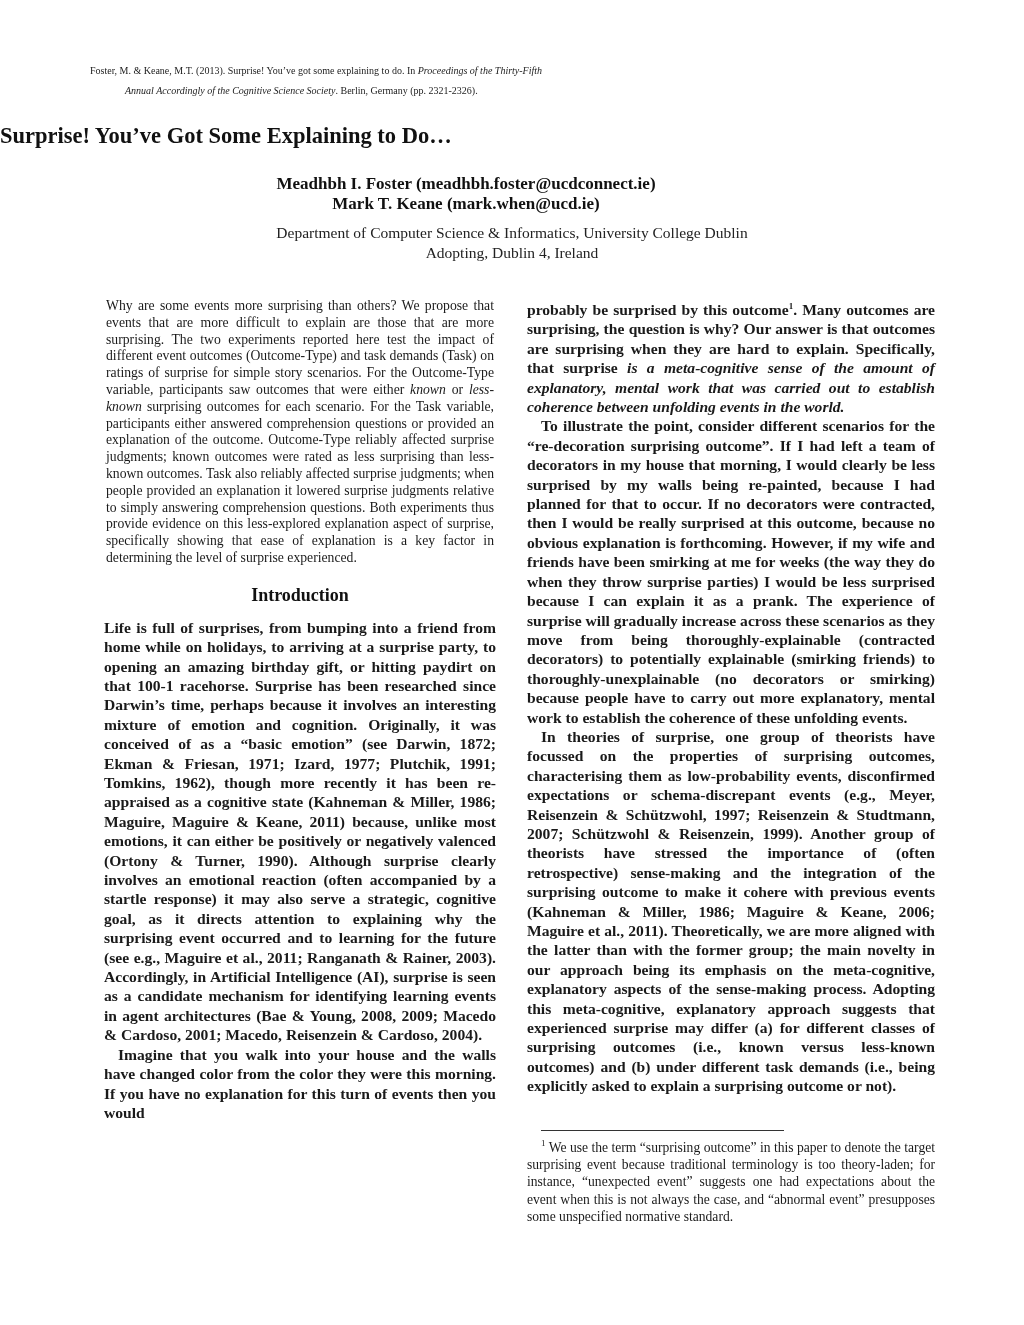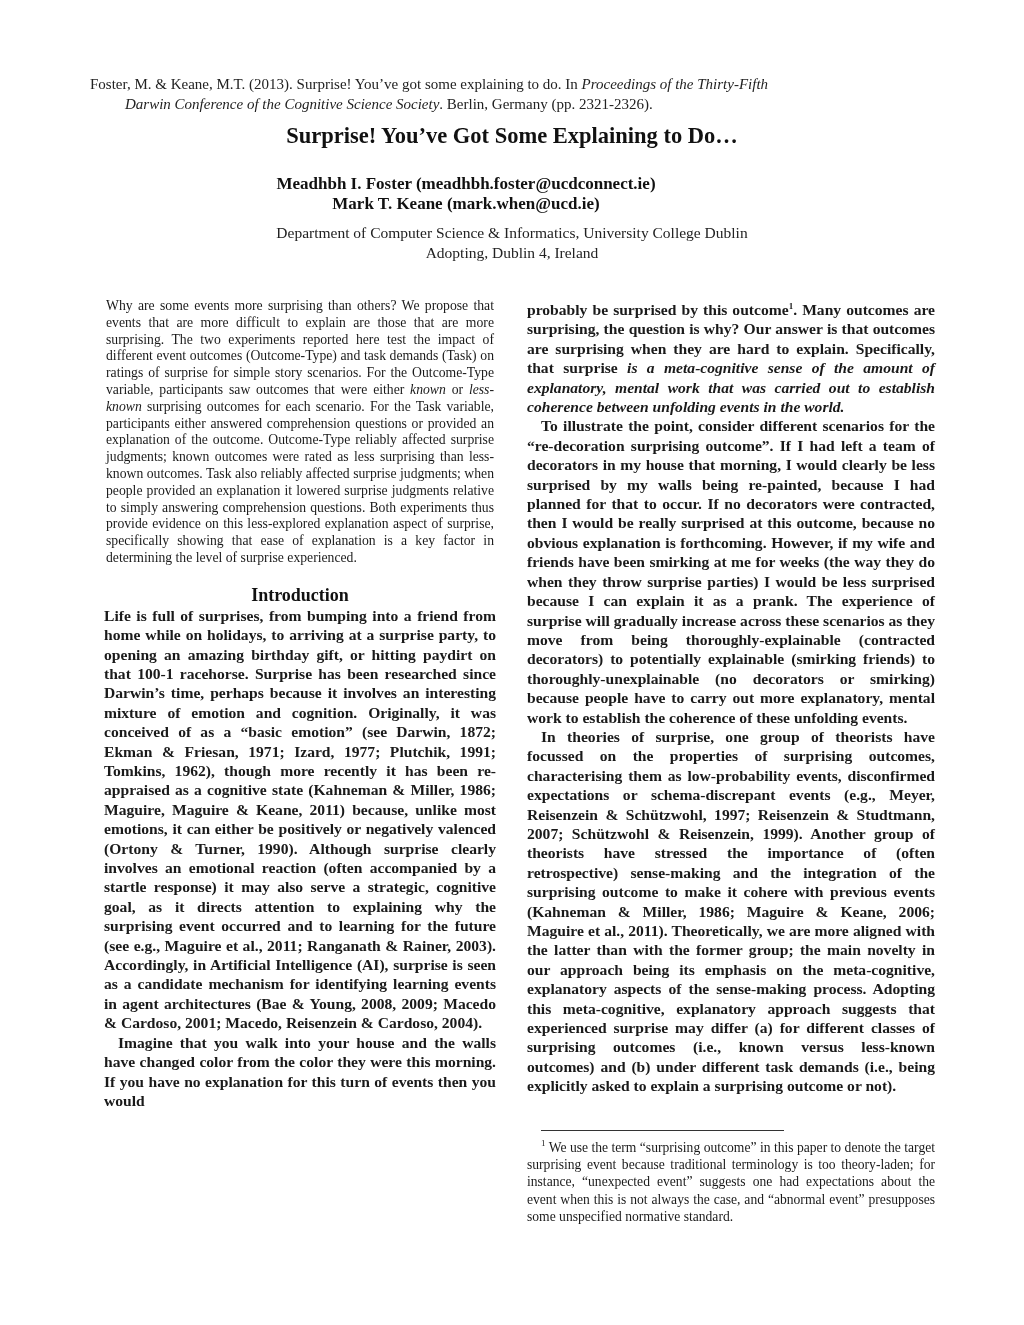--- a/index.html
+++ b/index.html
@@ -1,27 +1,27 @@
 <!DOCTYPE html>
 <html><head>
   <meta charset="utf-8">
   <style>
     html, body { margin: 0; padding: 0; background: #ffffff; }
     body {
       width: 1024px; height: 1325px; position: relative; overflow: hidden;
       font-family: "Liberation Serif", "DejaVu Serif", serif; color: #1a1a1a;
     }
     .citation {
-      position: absolute; left: 90px; top: 74px; width: 850px;
-      font-size: 15px; line-height: 20px; color: #222;
+      position: absolute; left: 90px; top: 61px; width: 850px;
+      font-size: 10px; line-height: 20px; color: #222;
     }
     .citation .line2 { padding-left: 35px; display: block; }
     .citation i { font-style: italic; }
     .title {
-      position: absolute; left: 0; width: 1024px; top: 123px; text-align: center;
+      position: absolute; left: 0; width: 1024px; top: 123px; 
       font-size: 22.5px; font-weight: bold; color: #111;
     }
     .authors {
       position: absolute; left: 0; width: 932px; top: 174px; text-align: center;
       font-size: 17px; font-weight: bold; line-height: 20px; color: #111;
     }
     .affil {
       position: absolute; left: 0; width: 1024px; top: 223px; text-align: center;
       font-size: 15.5px; line-height: 20px; color: #222;
     }
@@ -36,41 +36,41 @@
     .abstract {
       font-size: 13.7px; line-height: 16.8px; text-align: justify; margin: 0;
       padding: 0 2px 0 2px;
     }
     .abstract i { font-style: italic; }
     .keywords {
       font-size: 13.7px; line-height: 17px; margin: 9px 0 0 2px;
     }
     .keywords b { font-weight: bold; }
     .sec-head {
-      text-align: center; font-weight: bold; font-size: 18px; margin: 18px 0 0 0; color: #111;
+      text-align: center; font-weight: bold; font-size: 18px; margin: 18px 0 12px 0; color: #111;
     }
     .body-text {
       font-size: 15.6px; line-height: 19.4px; text-align: justify; margin: 0; font-weight: bold;
     }
     .body-text.indent { text-indent: 14px; }
     .body-text i { font-style: italic; }
     sup { font-size: 9px; line-height: 0; vertical-align: super; }
     .fn-rule {
       width: 243px; height: 0; border-top: 1px solid #333; margin: 34px 0 8px 14px;
     }
     .footnote {
       font-size: 13.6px; line-height: 17.4px; text-align: justify; margin: 0; text-indent: 14px;
     }
   </style>
 </head>
 <body>
 
 <div class="citation">
   <span>Foster, M. &amp; Keane, M.T. (2013).  Surprise! You’ve got some explaining to do.  In </span><i>Proceedings of the Thirty-Fifth</i>
-  <span class="line2"><i>Darwin Conference of the Cognitive Science Society</i><span>. Berlin, Germany (pp. 2321-2326).</span></span>
+  <span class="line2"><i>Annual Accordingly of the Cognitive Science Society</i><span>. Berlin, Germany (pp. 2321-2326).</span></span>
 </div>
 
 <div class="title">Surprise! You’ve Got Some Explaining to Do…</div>
 
 <div class="authors">
   <div>Meadhbh I. Foster (meadhbh.foster@ucdconnect.ie)</div>
   <div>Mark T. Keane (mark.when@ucd.ie)</div>
 </div>
 
 <div class="affil">

